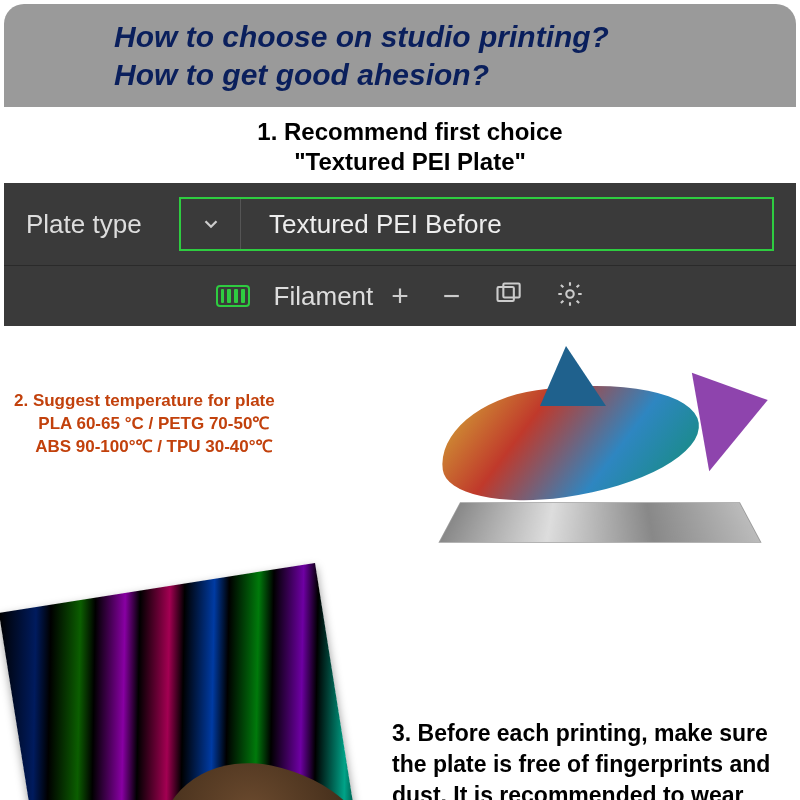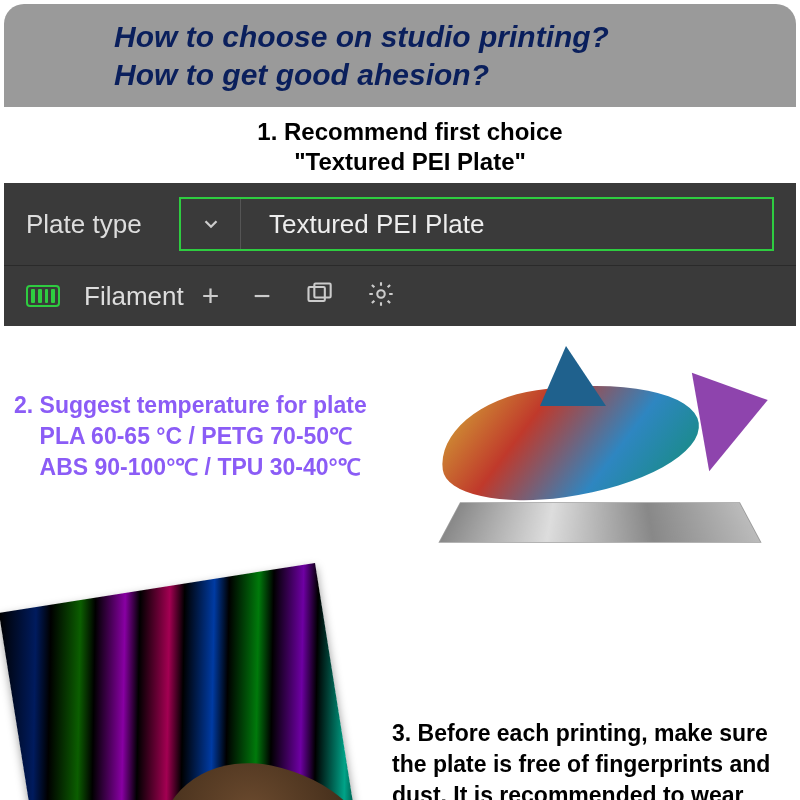--- a/index.html
+++ b/index.html
@@ -79,39 +79,40 @@
   .filament-icon .coil {
     width: 34px; height: 22px;
     border: 2px solid #2ecc40;
     border-radius: 4px;
     position: relative;
     display:flex; gap:3px; padding:2px 3px;
   }
   .filament-icon .coil span{
     width:4px; background:#2ecc40; border-radius:1px;
   }
-  .ui-row.second { justify-content: flex-start; }
+  .ui-row.second { justify-content: center; }
   .right-icons { display:flex; align-items:center; gap:34px; color:#ccc; }
   .right-icons .sym { font-size: 30px; line-height:1; }
   .right-icons svg { width:28px; height:28px; }
 
   .mid-area {
     position: relative;
     height: 360px;
     margin-top: 10px;
   }
   .step2-text {
     position: absolute;
     left: 14px;
     top: 54px;
-    font-size: 23px;
-    font-weight: bold;
-    color: #8b5cf6;
+    font-size: 17px;
+    font-weight: bold;
+    color: #c2410c;
     line-height: 1.35;
     max-width: 400px;
+    text-align: center;
   }
   .shark {
     position:absolute;
     right: 30px;
     top: -10px;
     width: 370px;
     height: 240px;
   }
   
   .shark .body{
@@ -200,21 +201,21 @@
 
 <div class="software-ui">
   <div class="ui-row first">
     <div class="ui-label">Plate type</div>
     <div class="dropdown">
       <div class="dd-arrow">
         <svg viewBox="0 0 24 24" fill="none" stroke="#ccc" stroke-width="2.5">
             <polyline points="6 9 12 15 18 9"></polyline>
           </svg>
       </div>
-      <div class="dd-value">Textured PEI Plate</div>
+      <div class="dd-value">Textured PEI Before</div>
     </div>
   </div>
   <div class="ui-row second">
     <div style="display:flex;align-items:center;gap:14px">
       <div class="filament-icon">
         <div class="coil">
             <span></span>
             <span></span>
             <span></span>
             <span></span>

